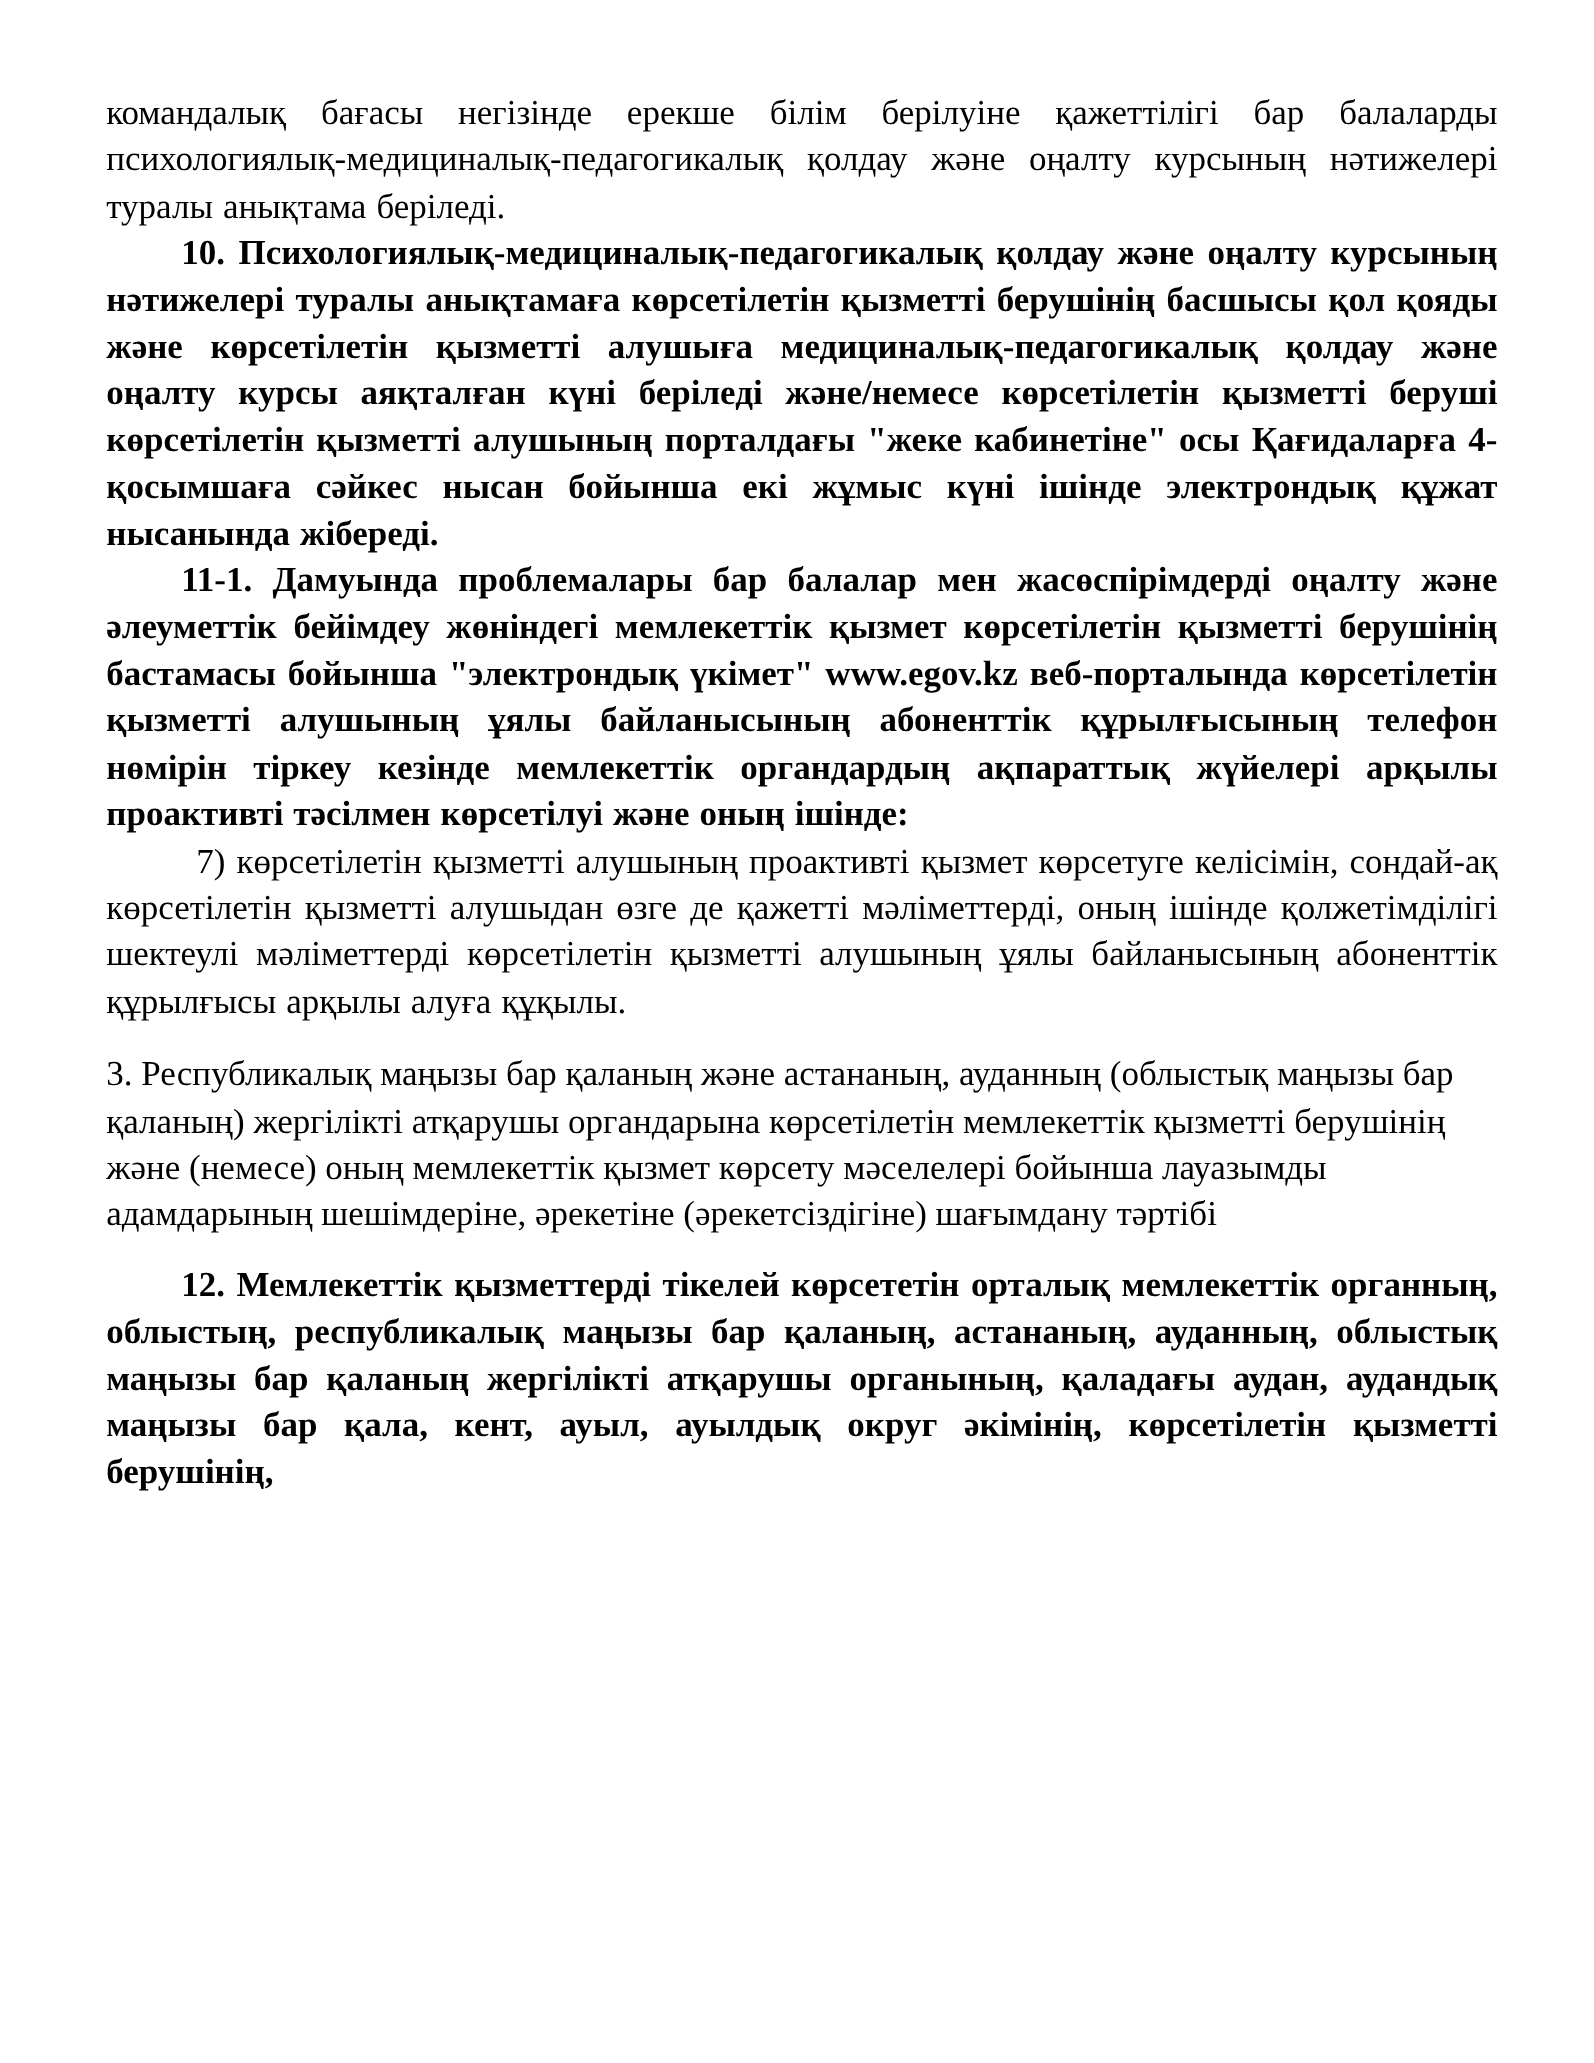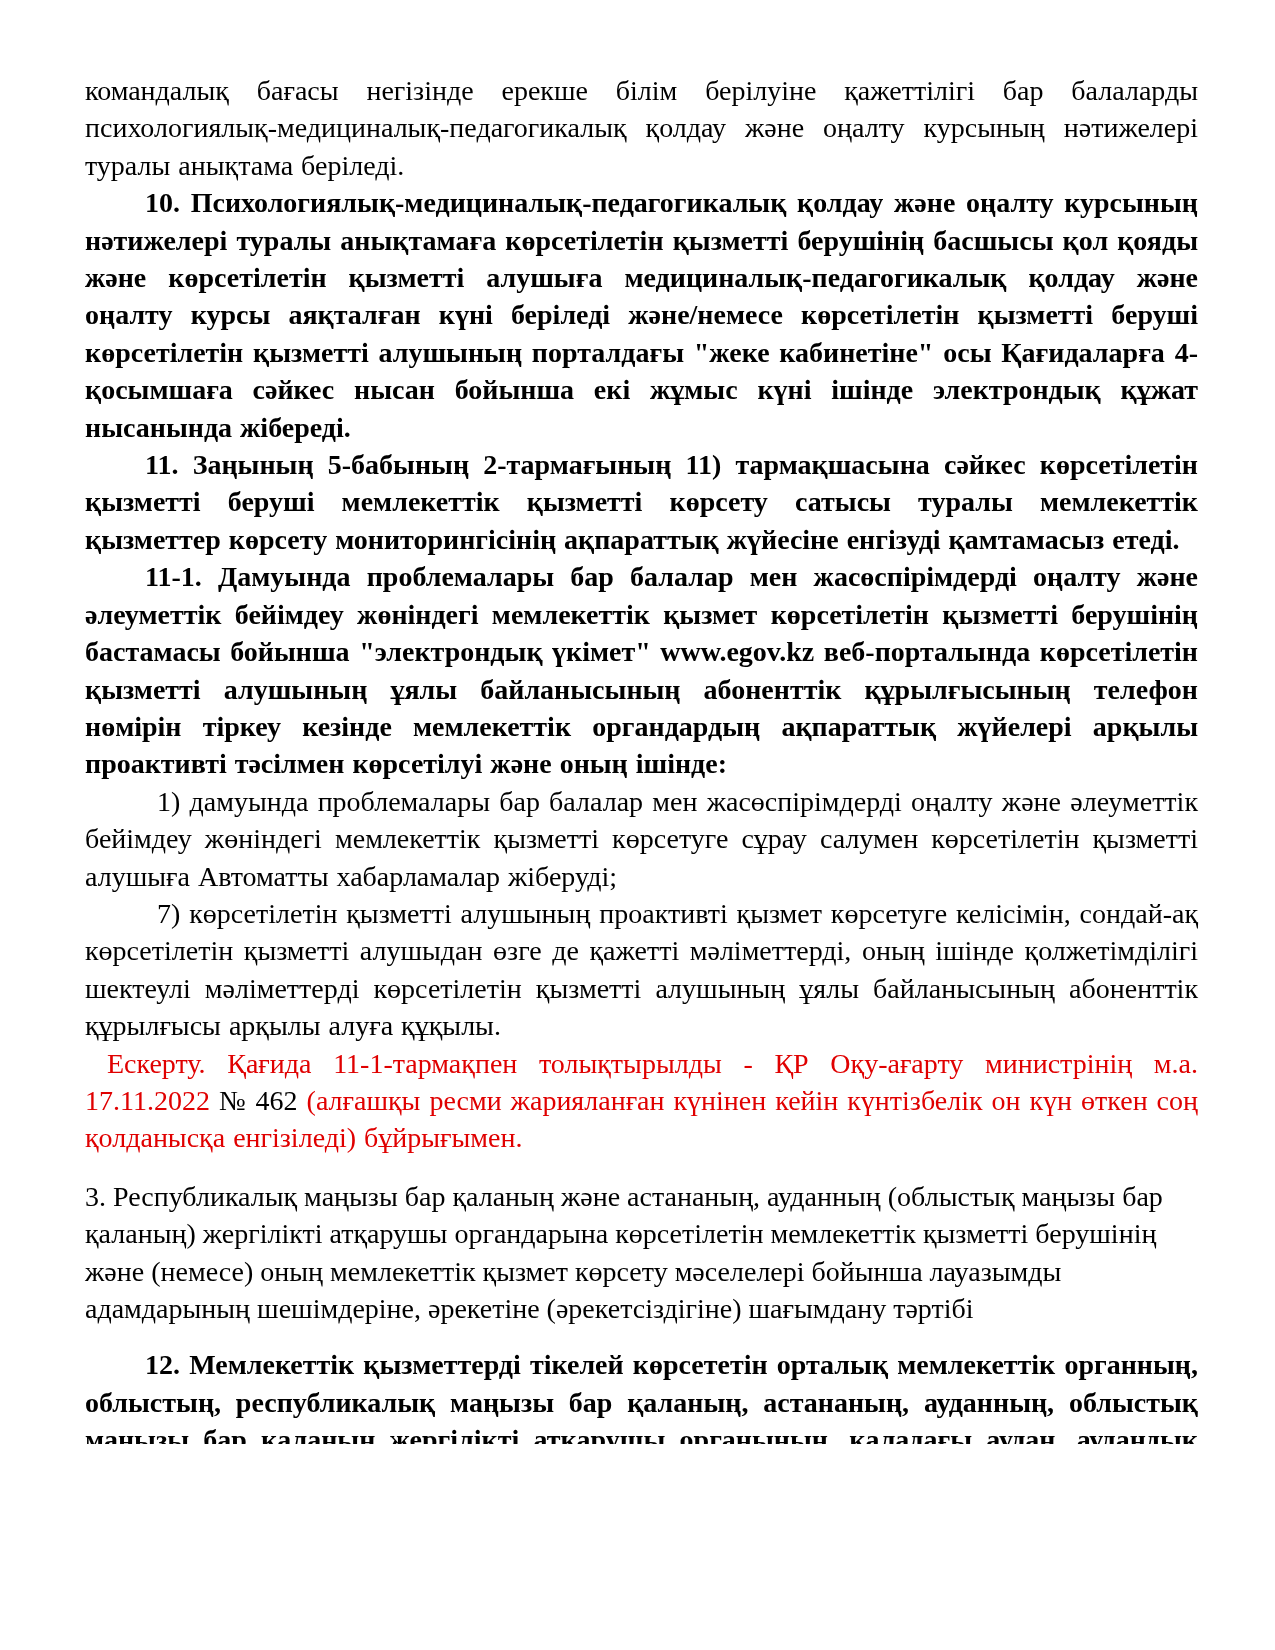--- a/index.html
+++ b/index.html
@@ -47,28 +47,25 @@
 </style>
 </head>
 <body>
 
 <div class="page">
 
   <p class="para">командалық бағасы негізінде ерекше білім берілуіне қажеттілігі бар балаларды психологиялық-медициналық-педагогикалық қолдау және оңалту курсының нәтижелері туралы анықтама беріледі.</p>
 
   <p class="para ind">10. Психологиялық-медициналық-педагогикалық қолдау және оңалту курсының нәтижелері туралы анықтамаға көрсетілетін қызметті берушінің басшысы қол қояды және көрсетілетін қызметті алушыға медициналық-педагогикалық қолдау және оңалту курсы аяқталған күні беріледі және/немесе көрсетілетін қызметті беруші көрсетілетін қызметті алушының порталдағы "жеке кабинетіне" осы Қағидаларға 4-қосымшаға сәйкес нысан бойынша екі жұмыс күні ішінде электрондық құжат нысанында жібереді.</p>
 
-  <p class="para ind">11. Заңының 5-бабының 2-тармағының 11) тармақшасына сәйкес көрсетілетін қызметті беруші мемлекеттік қызметті көрсету сатысы туралы мемлекеттік қызметтер көрсету мониторингісінің ақпараттық жүйесіне енгізуді қамтамасыз етеді.</p>
 
   <p class="para ind">11-1. Дамуында проблемалары бар балалар мен жасөспірімдерді оңалту және әлеуметтік бейімдеу жөніндегі мемлекеттік қызмет көрсетілетін қызметті берушінің бастамасы бойынша "электрондық үкімет" www.egov.kz веб-порталында көрсетілетін қызметті алушының ұялы байланысының абоненттік құрылғысының телефон нөмірін тіркеу кезінде мемлекеттік органдардың ақпараттық жүйелері арқылы проактивті тәсілмен көрсетілуі және оның ішінде:</p>
 
-  <p class="para ind-wide">1) дамуында проблемалары бар балалар мен жасөспірімдерді оңалту және әлеуметтік бейімдеу жөніндегі мемлекеттік қызметті көрсетуге сұрау салумен көрсетілетін қызметті алушыға Автоматты хабарламалар жіберуді;</p>
 
   <p class="para ind-wide">7) көрсетілетін қызметті алушының проактивті қызмет көрсетуге келісімін, сондай-ақ көрсетілетін қызметті алушыдан өзге де қажетті мәліметтерді, оның ішінде қолжетімділігі шектеулі мәліметтерді көрсетілетін қызметті алушының ұялы байланысының абоненттік құрылғысы арқылы алуға құқылы.</p>
 
 
-  <p class="para note ind-note"><span>Ескерту. Қағида 11-1-тармақпен толықтырылды - ҚР Оқу-ағарту министрінің м.а. 17.11.2022 </span><span class="order-black">№ 462</span><span> (алғашқы ресми жарияланған күнінен кейін күнтізбелік он күн өткен соң қолданысқа енгізіледі) бұйрығымен.</span></p>
 
   <h2 class="heading">3. Республикалық маңызы бар қаланың және астананың, ауданның (облыстық маңызы бар қаланың) жергілікті атқарушы органдарына көрсетілетін мемлекеттік қызметті берушінің және (немесе) оның мемлекеттік қызмет көрсету мәселелері бойынша лауазымды адамдарының шешімдеріне, әрекетіне (әрекетсіздігіне) шағымдану тәртібі</h2>
 
   <p class="para ind">12. Мемлекеттік қызметтерді тікелей көрсететін орталық мемлекеттік органның, облыстың, республикалық маңызы бар қаланың, астананың, ауданның, облыстық маңызы бар қаланың жергілікті атқарушы органының, қаладағы аудан, аудандық маңызы бар қала, кент, ауыл, ауылдық округ әкімінің, көрсетілетін қызметті берушінің,</p>
 
 </div>
 
 </body></html>

